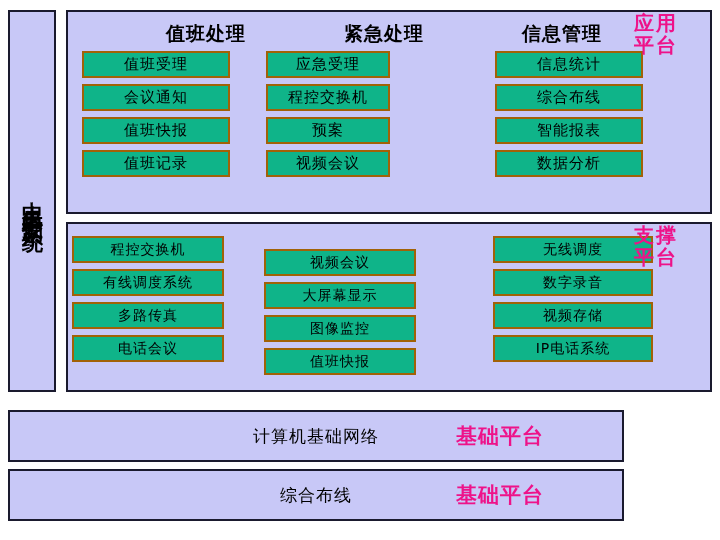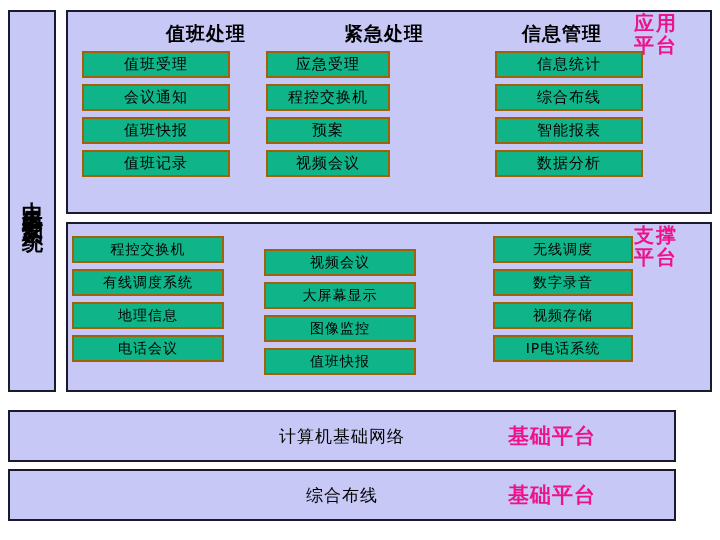--- a/index.html
+++ b/index.html
@@ -121,40 +121,40 @@
     white-space: nowrap;
     overflow: hidden;
   }
   .chip-a { width: 148px; }
   .chip-b { width: 124px; }
   .chip-c { width: 148px; margin-left: 45px; }
 
   
   #sup-platform .chip-a { width: 152px; }
   #sup-platform .chip-b { width: 152px; }
-  #sup-platform .chip-c { width: 140px; }
+  #sup-platform .chip-c { width: 160px; }
   #sup-platform .col-a { padding-left: 4px; }
   #sup-platform .col-b { padding-left: 18px; margin-top: 13px; }
   #sup-platform .col-c { padding-left: 24px; }
   #sup-platform .chip { font-size: 14px; }
 
   .plat-tag {
     color: #ee1289;
     font-size: 20px;
     font-weight: bold;
     text-align: center;
     line-height: 1.12;
     letter-spacing: 2px;
     white-space: pre-line;
   }
 
   
   .bar {
     left: 8px;
-    width: 668px;
+    width: 616px;
     height: 52px;
     display: flex;
     align-items: center;
     font-family: Liberation Mono, monospace;
   }
   #bar-network { top: 410px; }
   #bar-cabling { top: 469px; }
 
   .bar-label {
     position: absolute;
@@ -218,21 +218,21 @@
     </div>
   </div>
 
   <div id="sup-platform" class="panel">
     <div class="cols">
 
       <div class="col col-a">
         <div style="height:12px"></div>
         <div class="chip chip-a">程控交换机</div>
         <div class="chip chip-a">有线调度系统</div>
-        <div class="chip chip-a">地理信息</div>
+        <div class="chip chip-a">多路传真</div>
         <div class="chip chip-a">电话会议</div>
       </div>
 
       <div class="col col-b">
         <div style="height:12px"></div>
         <div class="chip chip-b">视频会议</div>
         <div class="chip chip-b">大屏幕显示</div>
         <div class="chip chip-b">图像监控</div>
         <div class="chip chip-b">值班快报</div>
       </div>

